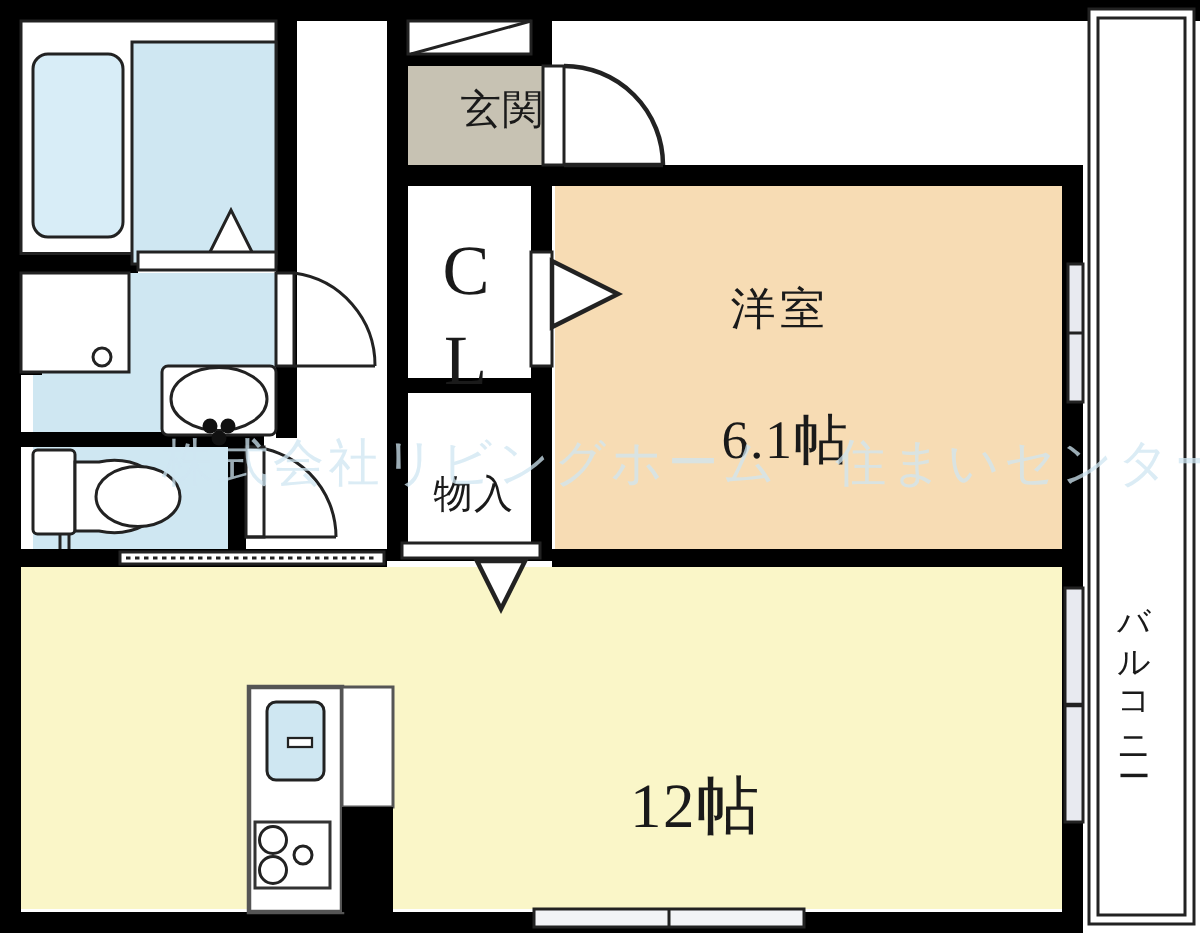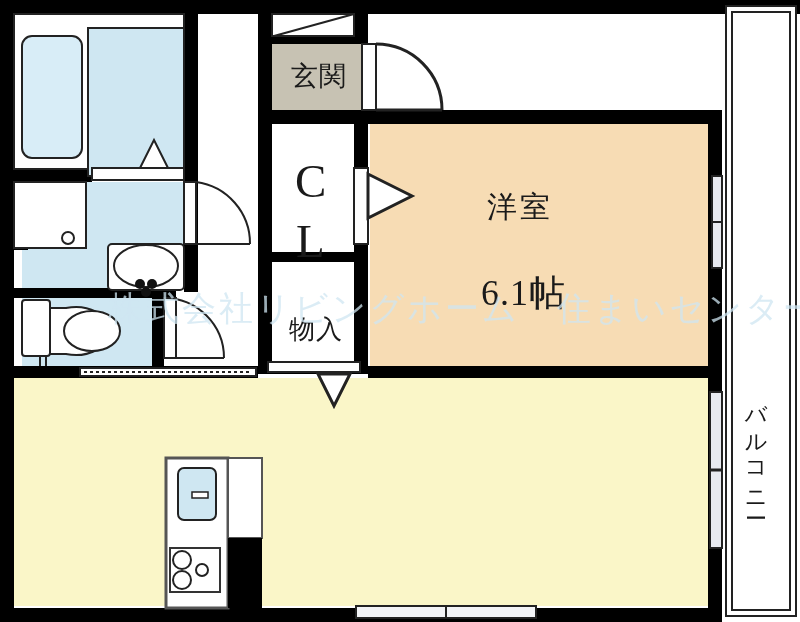--- a/index.html
+++ b/index.html
@@ -189,28 +189,29 @@
       <rect x="170" y="548" width="50" height="44" fill="#ffffff" stroke="#333333" stroke-width="2"></rect>
       <circle cx="182" cy="560" r="9" fill="#ffffff" stroke="#222222" stroke-width="2"></circle>
       <circle cx="182" cy="580" r="9" fill="#ffffff" stroke="#222222" stroke-width="2"></circle>
       <circle cx="202" cy="570" r="6" fill="#ffffff" stroke="#222222" stroke-width="2"></circle>
       <rect x="228" y="458" width="34" height="80" fill="#ffffff" stroke="#555555" stroke-width="2"></rect>
       <rect x="228" y="538" width="34" height="70" fill="#000000"></rect>
     </g>
 
   </svg>
 
-  <div class="label lbl-genkan" style="left:291px; top:63px;">玄関</div>
+  <div class="label lbl-genkan" style="left:307px; top:63px;font-family:Liberation Mono, monospace;">玄関</div>
 
   <div class="label lbl-cl" style="left:295px; top:158px;">C</div>
   <div class="label lbl-cl" style="left:296px; top:218px;">L</div>
 
   <div class="label lbl-monoire" style="left:289px; top:317px;">物入</div>
 
   <div class="label lbl-washitsu-name" style="left:487px; top:192px;">洋室</div>
   <div class="label lbl-washitsu-size" style="left:481px; top:275px;">6.1帖</div>
 
+  <div class="label lbl-ldk-size" style="left:420px; top:517px;">12帖</div>
 
   <div class="label lbl-balcony" style="left:745px; top:390px;">バルコニー</div>
 
   <div class="watermark" style="left:108px; top:286px;">株式会社リビングホーム　住まいセンター</div>
 
 </div>
 
 </body></html>

